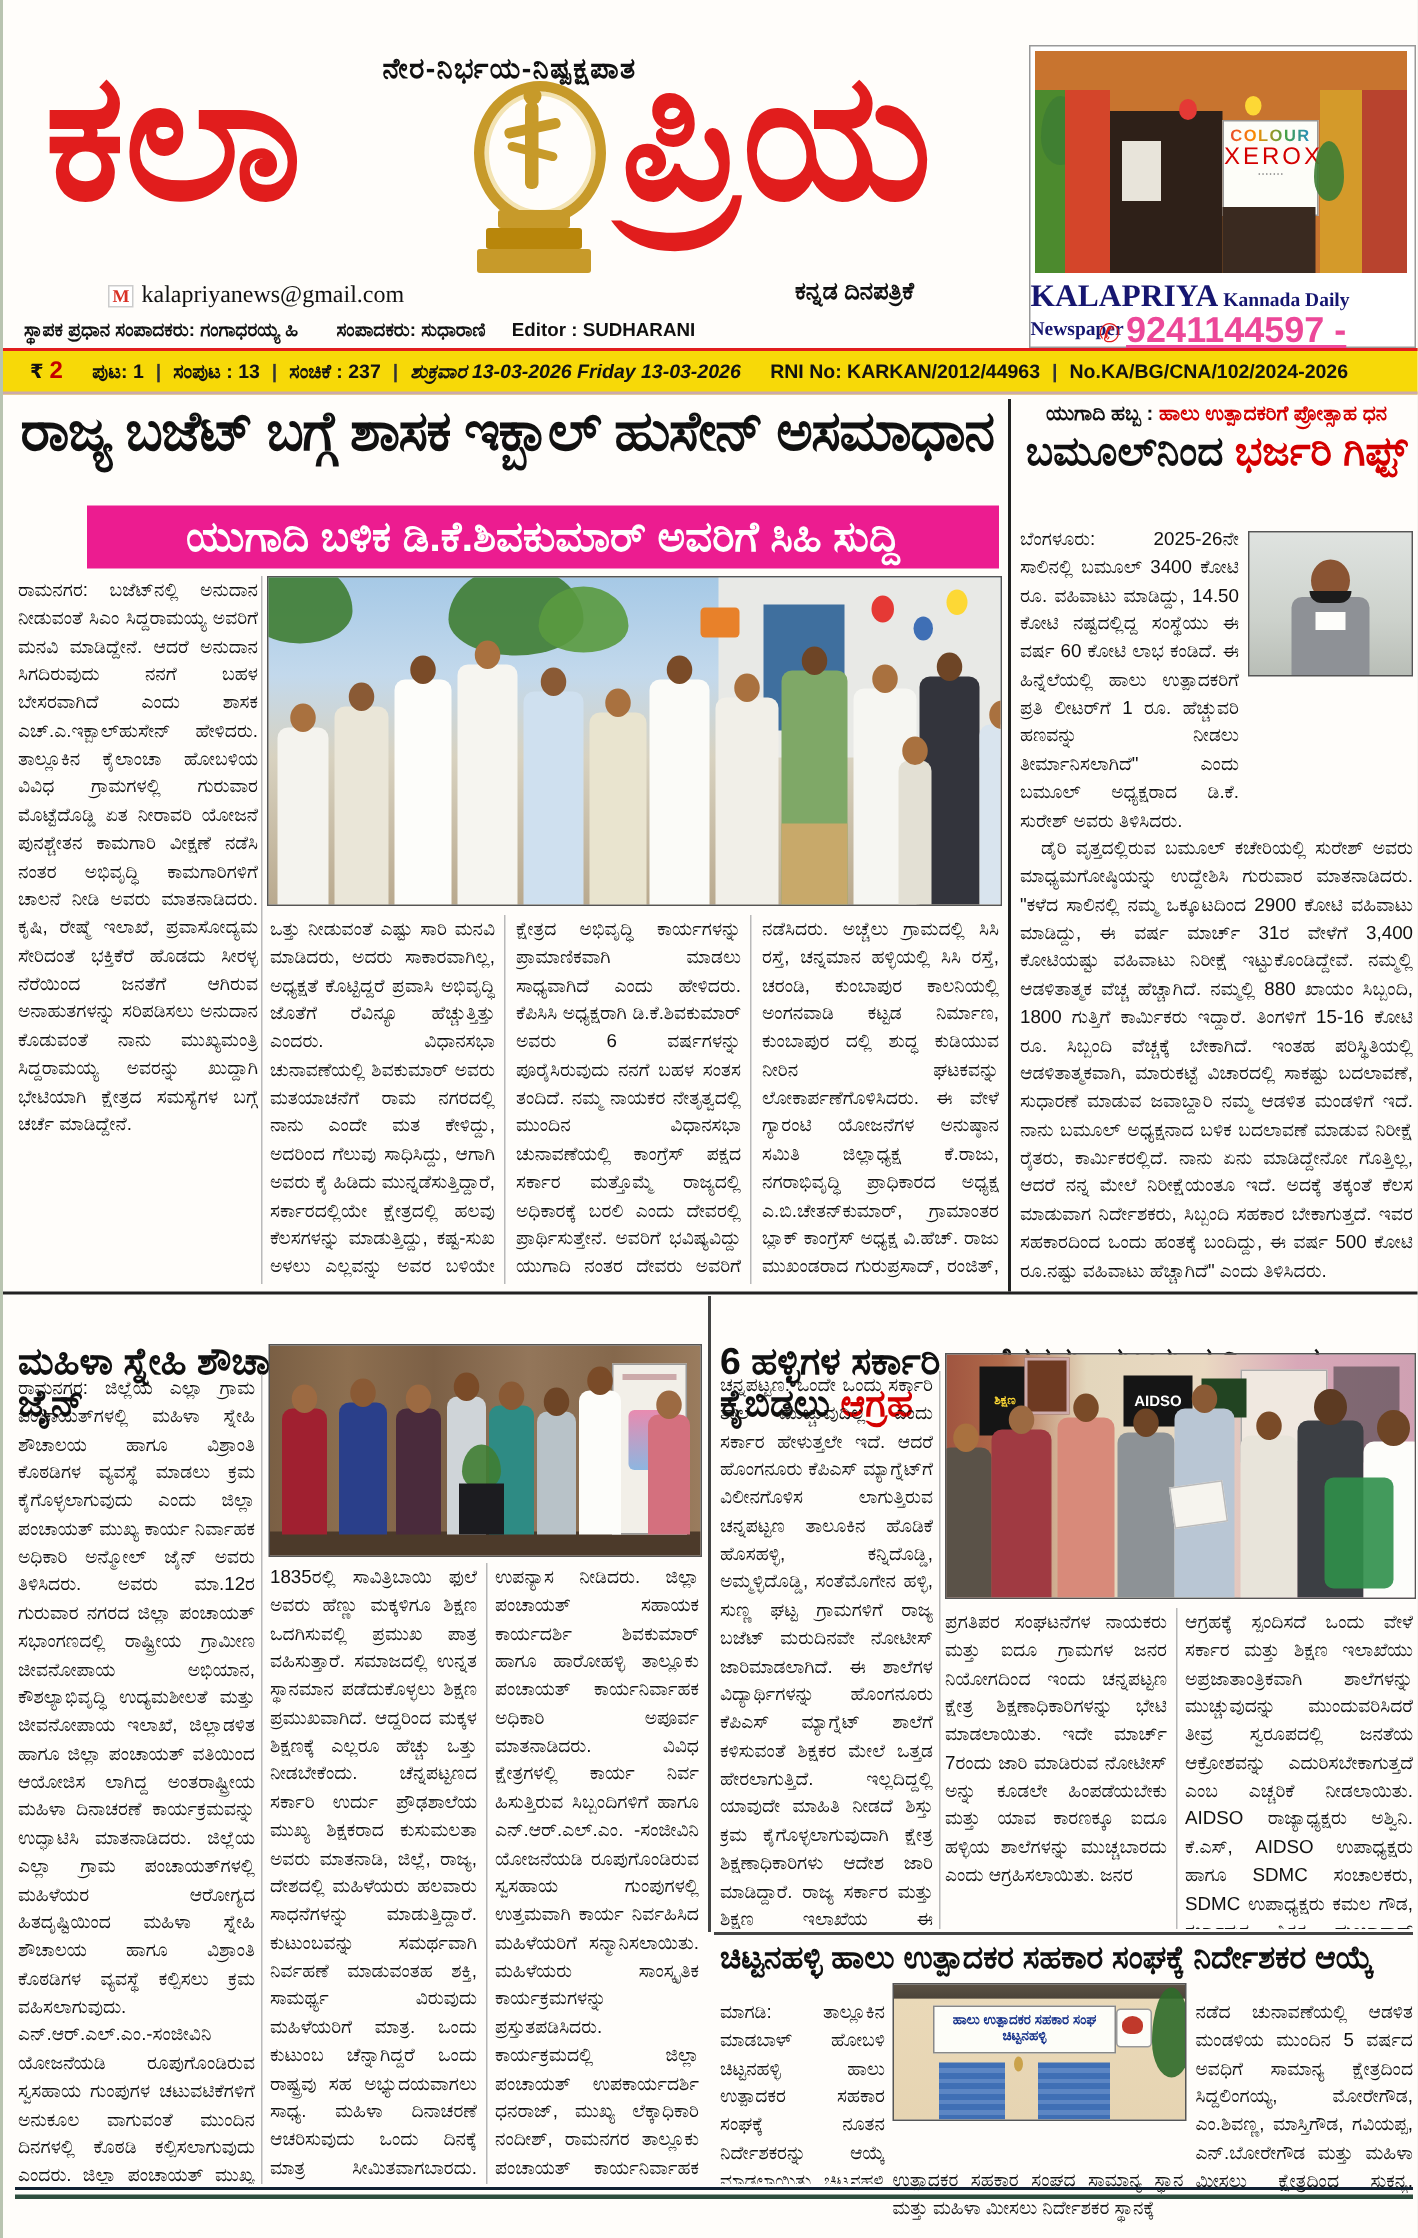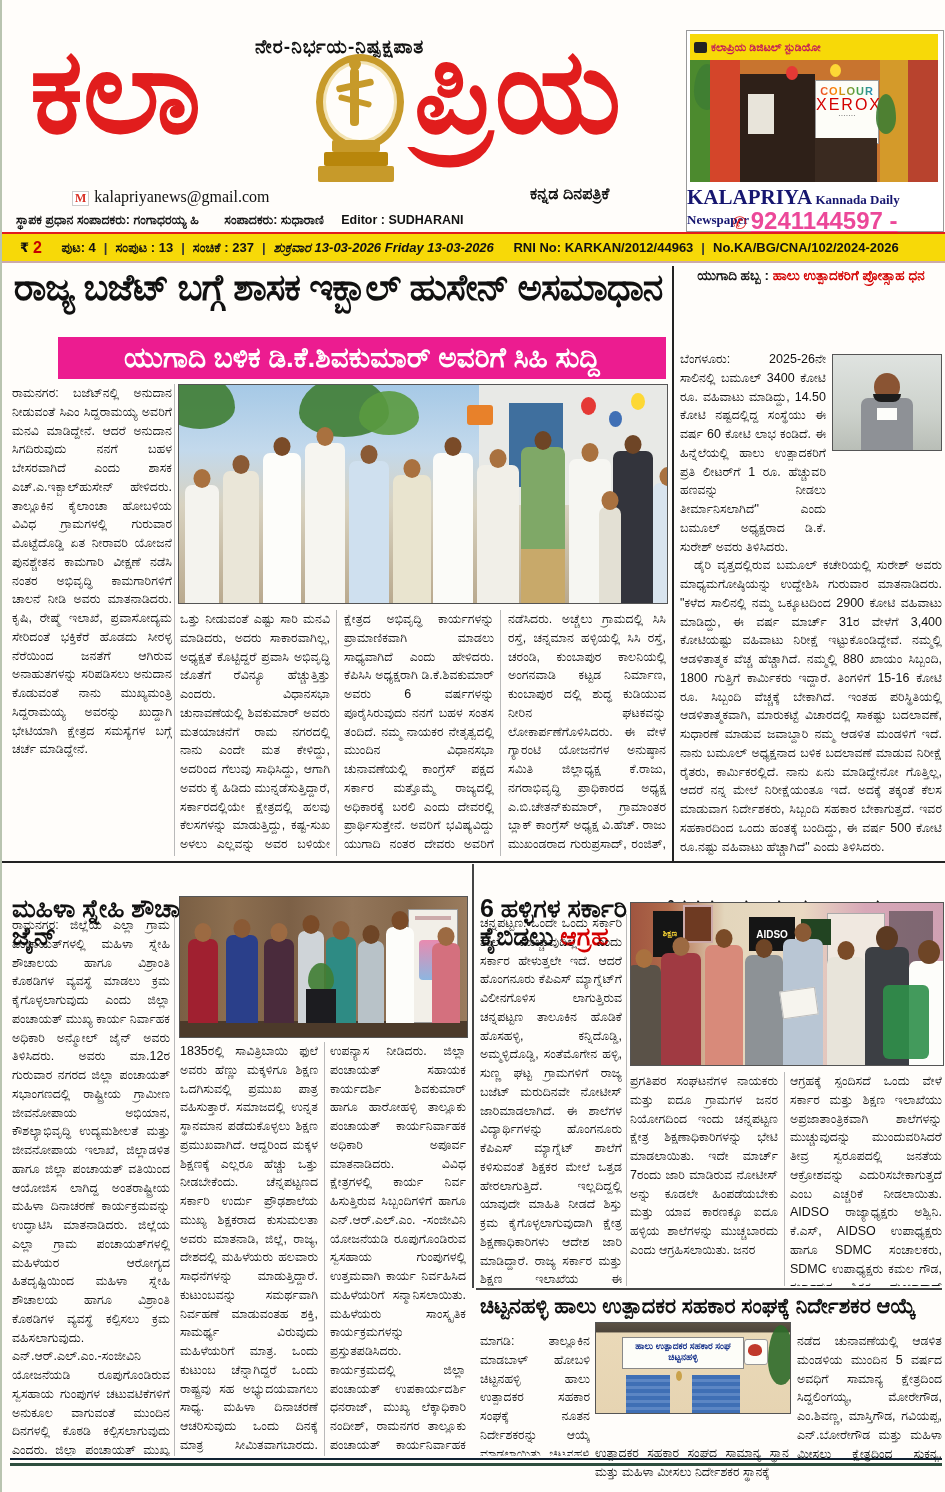--- a/index.html
+++ b/index.html
@@ -94,24 +94,20 @@
   </div>
 
   <div class="abs founder" style="left:14px;top:213px;width:660px;">
     <span>ಸ್ಥಾಪಕ ಪ್ರಧಾನ ಸಂಪಾದಕರು: ಗಂಗಾಧರಯ್ಯ ಹಿ</span>
     <span style="margin-left:22px;">ಸಂಪಾದಕರು: ಸುಧಾರಾಣಿ</span>
     <span style="margin-left:14px;">Editor : SUDHARANI</span>
   </div>
 
   <div class="abs adbox" style="left:684px;top:30px;width:256px;height:200px;">
     <div class="photo" style="left:3px;top:3px;width:248px;height:148px;border:none;background:#c8742f;">
-      <div class="abs" style="left:0;top:0;width:248px;height:26px;background:#f7d908;display:flex;align-items:center;">
-        <span style="width:13px;height:11px;background:#222;border-radius:2px;margin:0 4px;"></span>
-        <span style="font-size:11px;font-weight:bold;color:#c2185b;">ಕಲಾಪ್ರಿಯ ಡಿಜಿಟಲ್ ಸ್ಟುಡಿಯೋ</span>
-      </div>
       <div class="abs" style="left:0;top:26px;width:20px;height:122px;background:#4c8a2e;"></div>
       <div class="leaf" style="left:4px;top:30px;width:26px;height:46px;"></div>
       <div class="abs" style="left:20px;top:26px;width:30px;height:122px;background:#d4452a;"></div>
       <div class="abs" style="left:50px;top:40px;width:75px;height:108px;background:#2e2018;"></div>
       <div class="abs" style="left:58px;top:60px;width:26px;height:40px;background:#e8e4da;"></div>
       <div class="abs" style="left:125px;top:46px;width:62px;height:58px;background:#fdfdf8;border:1px solid #999;text-align:center;padding-top:4px;">
         <div class="xerox-colour">COLOUR</div>
         <div class="xerox-red">XEROX</div>
         <div style="font-size:4px;color:#777;">• • • • • • •</div>
       </div>
@@ -127,21 +123,21 @@
     </div>
     <div style="position:absolute;left:0;top:176px;width:256px;text-align:center;">
       <span class="phone-ic">✆</span><span class="phone-row">9241144597 - 9008887007</span>
     </div>
   </div>
 
   <div class="abs ybar" style="left:0;top:232px;width:945px;height:31px;padding-left:18px;box-sizing:border-box;">
     <span>₹</span>
     <span class="price2" style="margin-left:4px;">2</span>
     <span class="sep">&nbsp;</span>
-    <span>ಪುಟ: 4</span>
+    <span>ಪುಟ: 1</span>
     <span class="sep">|</span>
     <span>ಸಂಪುಟ : 13</span>
     <span class="sep">|</span>
     <span>ಸಂಚಿಕೆ : 237</span>
     <span class="sep">|</span>
     <span style="font-style:italic;">ಶುಕ್ರವಾರ 13-03-2026  Friday 13-03-2026</span>
     <span class="sep">&nbsp;</span>
     <span>RNI   No: KARKAN/2012/44963</span>
     <span class="sep">|</span>
     <span>No.KA/BG/CNA/102/2024-2026</span>
@@ -186,20 +182,23 @@
   <div class="colrule" style="left:334px;top:610px;height:246px;"></div>
   <div class="colrule" style="left:498px;top:610px;height:246px;"></div>
 
   <div class="abs body-txt just" style="left:178px;top:610px;width:150px;height:246px;">ಒತ್ತು ನೀಡುವಂತೆ ಎಷ್ಟು ಸಾರಿ ಮನವಿ ಮಾಡಿದರು, ಅದರು ಸಾಕಾರವಾಗಿಲ್ಲ, ಅಧ್ಯಕ್ಷತೆ ಕೊಟ್ಟಿದ್ದರೆ ಪ್ರವಾಸಿ ಅಭಿವೃದ್ಧಿ ಜೊತೆಗೆ ರೆವಿನ್ಯೂ ಹೆಚ್ಚುತ್ತಿತ್ತು ಎಂದರು. ವಿಧಾನಸಭಾ ಚುನಾವಣೆಯಲ್ಲಿ ಶಿವಕುಮಾರ್ ಅವರು ಮತಯಾಚನೆಗೆ ರಾಮ ನಗರದಲ್ಲಿ ನಾನು ಎಂದೇ ಮತ ಕೇಳಿದ್ದು, ಅದರಿಂದ ಗೆಲುವು ಸಾಧಿಸಿದ್ದು, ಆಗಾಗಿ ಅವರು ಕೈ ಹಿಡಿದು ಮುನ್ನಡೆಸುತ್ತಿದ್ದಾರೆ, ಸರ್ಕಾರದಲ್ಲಿಯೇ ಕ್ಷೇತ್ರದಲ್ಲಿ ಹಲವು ಕೆಲಸಗಳನ್ನು ಮಾಡುತ್ತಿದ್ದು, ಕಷ್ಟ-ಸುಖ ಅಳಲು ಎಲ್ಲವನ್ನು ಅವರ ಬಳಿಯೇ ಹಾಕುತ್ತಿದ್ದೇನೆ. ನನಗೆ ಎಷ್ಟು ಸಾರಿ ಇದೆಯೋ ಡಿ.ಕೆ.ಶಿವಕುಮಾರ್ ಅವರು ಇನ್ನೂ ಹೆಚ್ಚಿನ ಜವಾಬ್ದಾರಿ ಅವರ ಸಹಕಾರ ದಿಂದಲೇ ನಾನು</div>
   <div class="abs body-txt just" style="left:342px;top:610px;width:150px;height:246px;">ಕ್ಷೇತ್ರದ ಅಭಿವೃದ್ಧಿ ಕಾರ್ಯಗಳನ್ನು ಪ್ರಾಮಾಣಿಕವಾಗಿ ಮಾಡಲು ಸಾಧ್ಯವಾಗಿದೆ ಎಂದು ಹೇಳಿದರು. ಕೆಪಿಸಿಸಿ ಅಧ್ಯಕ್ಷರಾಗಿ ಡಿ.ಕೆ.ಶಿವಕುಮಾರ್ ಅವರು 6 ವರ್ಷಗಳನ್ನು ಪೂರೈಸಿರುವುದು ನನಗೆ ಬಹಳ ಸಂತಸ ತಂದಿದೆ. ನಮ್ಮ ನಾಯಕರ ನೇತೃತ್ವದಲ್ಲಿ ಮುಂದಿನ ವಿಧಾನಸಭಾ ಚುನಾವಣೆಯಲ್ಲಿ ಕಾಂಗ್ರೆಸ್ ಪಕ್ಷದ ಸರ್ಕಾರ ಮತ್ತೊಮ್ಮೆ ರಾಜ್ಯದಲ್ಲಿ ಅಧಿಕಾರಕ್ಕೆ ಬರಲಿ ಎಂದು ದೇವರಲ್ಲಿ ಪ್ರಾರ್ಥಿಸುತ್ತೇನೆ. ಅವರಿಗೆ ಭವಿಷ್ಯವಿದ್ದು ಯುಗಾದಿ ನಂತರ ದೇವರು ಅವರಿಗೆ ಸಿಹಿಸುದ್ದಿ ಕೊಡುತ್ತಾನೆ ಎಂದು ಪತ್ರಕರ್ತರ ಪ್ರಶ್ನೆಯೊಂದಕ್ಕೆ ಉತ್ತರಿಸಿದರು. ನಂತರ ಅರ್ಕಾವತಿ ನದಿಗೆ ಅಡ್ಡಲಾಗಿ ನಿರ್ಮಿಸಿರುವ ಮೊಟ್ಟೆದೊಡ್ಡಿ ಏತ ನೀರಾವರಿ ಯೋಜನೆ ಪುನಶ್ಚೇತನ ಕಾಮಗಾರಿ ವೀಕ್ಷಿಸಿ ಅಧಿಕಾರಿಗಳೊಂದಿಗೆ ಚರ್ಚೆ</div>
   <div class="abs body-txt just" style="left:506px;top:610px;width:158px;height:246px;">ನಡೆಸಿದರು. ಅಚ್ಚೆಲು ಗ್ರಾಮದಲ್ಲಿ ಸಿಸಿ ರಸ್ತೆ, ಚನ್ನಮಾನ ಹಳ್ಳಿಯಲ್ಲಿ ಸಿಸಿ ರಸ್ತೆ, ಚರಂಡಿ, ಕುಂಬಾಪುರ ಕಾಲನಿಯಲ್ಲಿ ಅಂಗನವಾಡಿ ಕಟ್ಟಡ ನಿರ್ಮಾಣ, ಕುಂಬಾಪುರ ದಲ್ಲಿ ಶುದ್ಧ ಕುಡಿಯುವ ನೀರಿನ ಘಟಕವನ್ನು ಲೋಕಾರ್ಪಣೆಗೊಳಿಸಿದರು. ಈ ವೇಳೆ ಗ್ಯಾರಂಟಿ ಯೋಜನೆಗಳ ಅನುಷ್ಠಾನ ಸಮಿತಿ ಜಿಲ್ಲಾಧ್ಯಕ್ಷ ಕೆ.ರಾಜು, ನಗರಾಭಿವೃದ್ಧಿ ಪ್ರಾಧಿಕಾರದ ಅಧ್ಯಕ್ಷ ಎ.ಬಿ.ಚೇತನ್‌ಕುಮಾರ್, ಗ್ರಾಮಾಂತರ ಬ್ಲಾಕ್ ಕಾಂಗ್ರೆಸ್ ಅಧ್ಯಕ್ಷ ವಿ.ಹೆಚ್. ರಾಜು ಮುಖಂಡರಾದ ಗುರುಪ್ರಸಾದ್, ರಂಜಿತ್, ಆಪ್ಪಾಜಣ್ಣ, ಚಿಕ್ಕೇಗೌಡ, ಅಚ್ಚಲು ಕಿರಣ್, ಗೋಪಾಲ್, ಶ್ರೀನಿವಾಸ್, ಸಿದ್ದೇಗೌಡ, ಕುಂಬಾಪುರಪಾರ್ಥ, ಸಣ್ಣ ನೀರಾವರಿ ಇಲಾಖೆ ಕಾರ್ಯಪಾಲಕ ಅಭಿಯಂತರರಾದ ಕೊಟ್ರೇಶ್, ಇಇ ನೂತನ್ ಮತ್ತಿತರರು ಇದ್ದರು.</div>
 
   <div class="abs kicker" style="left:678px;top:268px;width:262px;text-align:center;">
     <span>ಯುಗಾದಿ ಹಬ್ಬ : </span><span class="red">ಹಾಲು ಉತ್ಪಾದಕರಿಗೆ ಪ್ರೋತ್ಸಾಹ ಧನ</span>
   </div>
+  <div class="abs h2-right" style="left:678px;top:287px;width:262px;">
+    <span>ಬಮೂಲ್‌ನಿಂದ </span><span class="red">ಭರ್ಜರಿ ಗಿಫ್ಟ್</span>
+  </div>
 
   <div class="abs" style="left:678px;top:350px;width:262px;height:508px;overflow:hidden;">
     <div class="photo" style="position:relative;float:right;width:108px;height:95px;margin:4px 0 4px 6px;
          background:linear-gradient(180deg,#dfe3e0 0%,#cdd2cc 60%,#b9beb7 100%);">
       <div class="pr" style="left:28px;bottom:0;width:52px;height:52px;--c:#8e9196;--s:#8a5433;--hw:26px;--hh:28px;"></div>
       <div class="abs" style="left:44px;bottom:30px;width:20px;height:12px;background:#fdfdfa;"></div>
       <div class="abs" style="left:40px;bottom:48px;width:28px;height:8px;border-radius:0 0 10px 10px;background:#1c1c1c;"></div>
     </div>
     <div class="body-txt just">ಬೆಂಗಳೂರು: 2025-26ನೇ ಸಾಲಿನಲ್ಲಿ ಬಮೂಲ್ 3400 ಕೋಟಿ ರೂ. ವಹಿವಾಟು ಮಾಡಿದ್ದು, 14.50 ಕೋಟಿ ನಷ್ಟದಲ್ಲಿದ್ದ ಸಂಸ್ಥೆಯು ಈ ವರ್ಷ 60 ಕೋಟಿ ಲಾಭ ಕಂಡಿದೆ. ಈ ಹಿನ್ನೆಲೆಯಲ್ಲಿ ಹಾಲು ಉತ್ಪಾದಕರಿಗೆ ಪ್ರತಿ ಲೀಟರ್‌ಗೆ 1 ರೂ. ಹೆಚ್ಚುವರಿ ಹಣವನ್ನು ನೀಡಲು ತೀರ್ಮಾನಿಸಲಾಗಿದೆ" ಎಂದು ಬಮೂಲ್ ಅಧ್ಯಕ್ಷರಾದ ಡಿ.ಕೆ. ಸುರೇಶ್ ಅವರು ತಿಳಿಸಿದರು.</div>
     <div class="body-txt just" style="text-indent:14px;">ಡೈರಿ ವೃತ್ತದಲ್ಲಿರುವ ಬಮೂಲ್ ಕಚೇರಿಯಲ್ಲಿ ಸುರೇಶ್ ಅವರು ಮಾಧ್ಯಮಗೋಷ್ಠಿಯನ್ನು ಉದ್ದೇಶಿಸಿ ಗುರುವಾರ ಮಾತನಾಡಿದರು. "ಕಳೆದ ಸಾಲಿನಲ್ಲಿ ನಮ್ಮ ಒಕ್ಕೂಟದಿಂದ 2900 ಕೋಟಿ ವಹಿವಾಟು ಮಾಡಿದ್ದು, ಈ ವರ್ಷ ಮಾರ್ಚ್ 31ರ ವೇಳೆಗೆ 3,400 ಕೋಟಿಯಷ್ಟು ವಹಿವಾಟು ನಿರೀಕ್ಷೆ ಇಟ್ಟುಕೊಂಡಿದ್ದೇವೆ. ನಮ್ಮಲ್ಲಿ ಆಡಳಿತಾತ್ಮಕ ವೆಚ್ಚ ಹೆಚ್ಚಾಗಿದೆ. ನಮ್ಮಲ್ಲಿ 880 ಖಾಯಂ ಸಿಬ್ಬಂದಿ, 1800 ಗುತ್ತಿಗೆ ಕಾರ್ಮಿಕರು ಇದ್ದಾರೆ. ತಿಂಗಳಿಗೆ 15-16 ಕೋಟಿ ರೂ. ಸಿಬ್ಬಂದಿ ವೆಚ್ಚಕ್ಕೆ ಬೇಕಾಗಿದೆ. ಇಂತಹ ಪರಿಸ್ಥಿತಿಯಲ್ಲಿ ಆಡಳಿತಾತ್ಮಕವಾಗಿ, ಮಾರುಕಟ್ಟೆ ವಿಚಾರದಲ್ಲಿ ಸಾಕಷ್ಟು ಬದಲಾವಣೆ, ಸುಧಾರಣೆ ಮಾಡುವ ಜವಾಬ್ದಾರಿ ನಮ್ಮ ಆಡಳಿತ ಮಂಡಳಿಗೆ ಇದೆ. ನಾನು ಬಮೂಲ್ ಅಧ್ಯಕ್ಷನಾದ ಬಳಿಕ ಬದಲಾವಣೆ ಮಾಡುವ ನಿರೀಕ್ಷೆ ರೈತರು, ಕಾರ್ಮಿಕರಲ್ಲಿದೆ. ನಾನು ಏನು ಮಾಡಿದ್ದೇನೋ ಗೊತ್ತಿಲ್ಲ, ಆದರೆ ನನ್ನ ಮೇಲೆ ನಿರೀಕ್ಷೆಯಂತೂ ಇದೆ. ಅದಕ್ಕೆ ತಕ್ಕಂತೆ ಕೆಲಸ ಮಾಡುವಾಗ ನಿರ್ದೇಶಕರು, ಸಿಬ್ಬಂದಿ ಸಹಕಾರ ಬೇಕಾಗುತ್ತದೆ. ಇವರ ಸಹಕಾರದಿಂದ ಒಂದು ಹಂತಕ್ಕೆ ಬಂದಿದ್ದು, ಈ ವರ್ಷ 500 ಕೋಟಿ ರೂ.ನಷ್ಟು ವಹಿವಾಟು ಹೆಚ್ಚಾಗಿದೆ" ಎಂದು ತಿಳಿಸಿದರು.</div>

